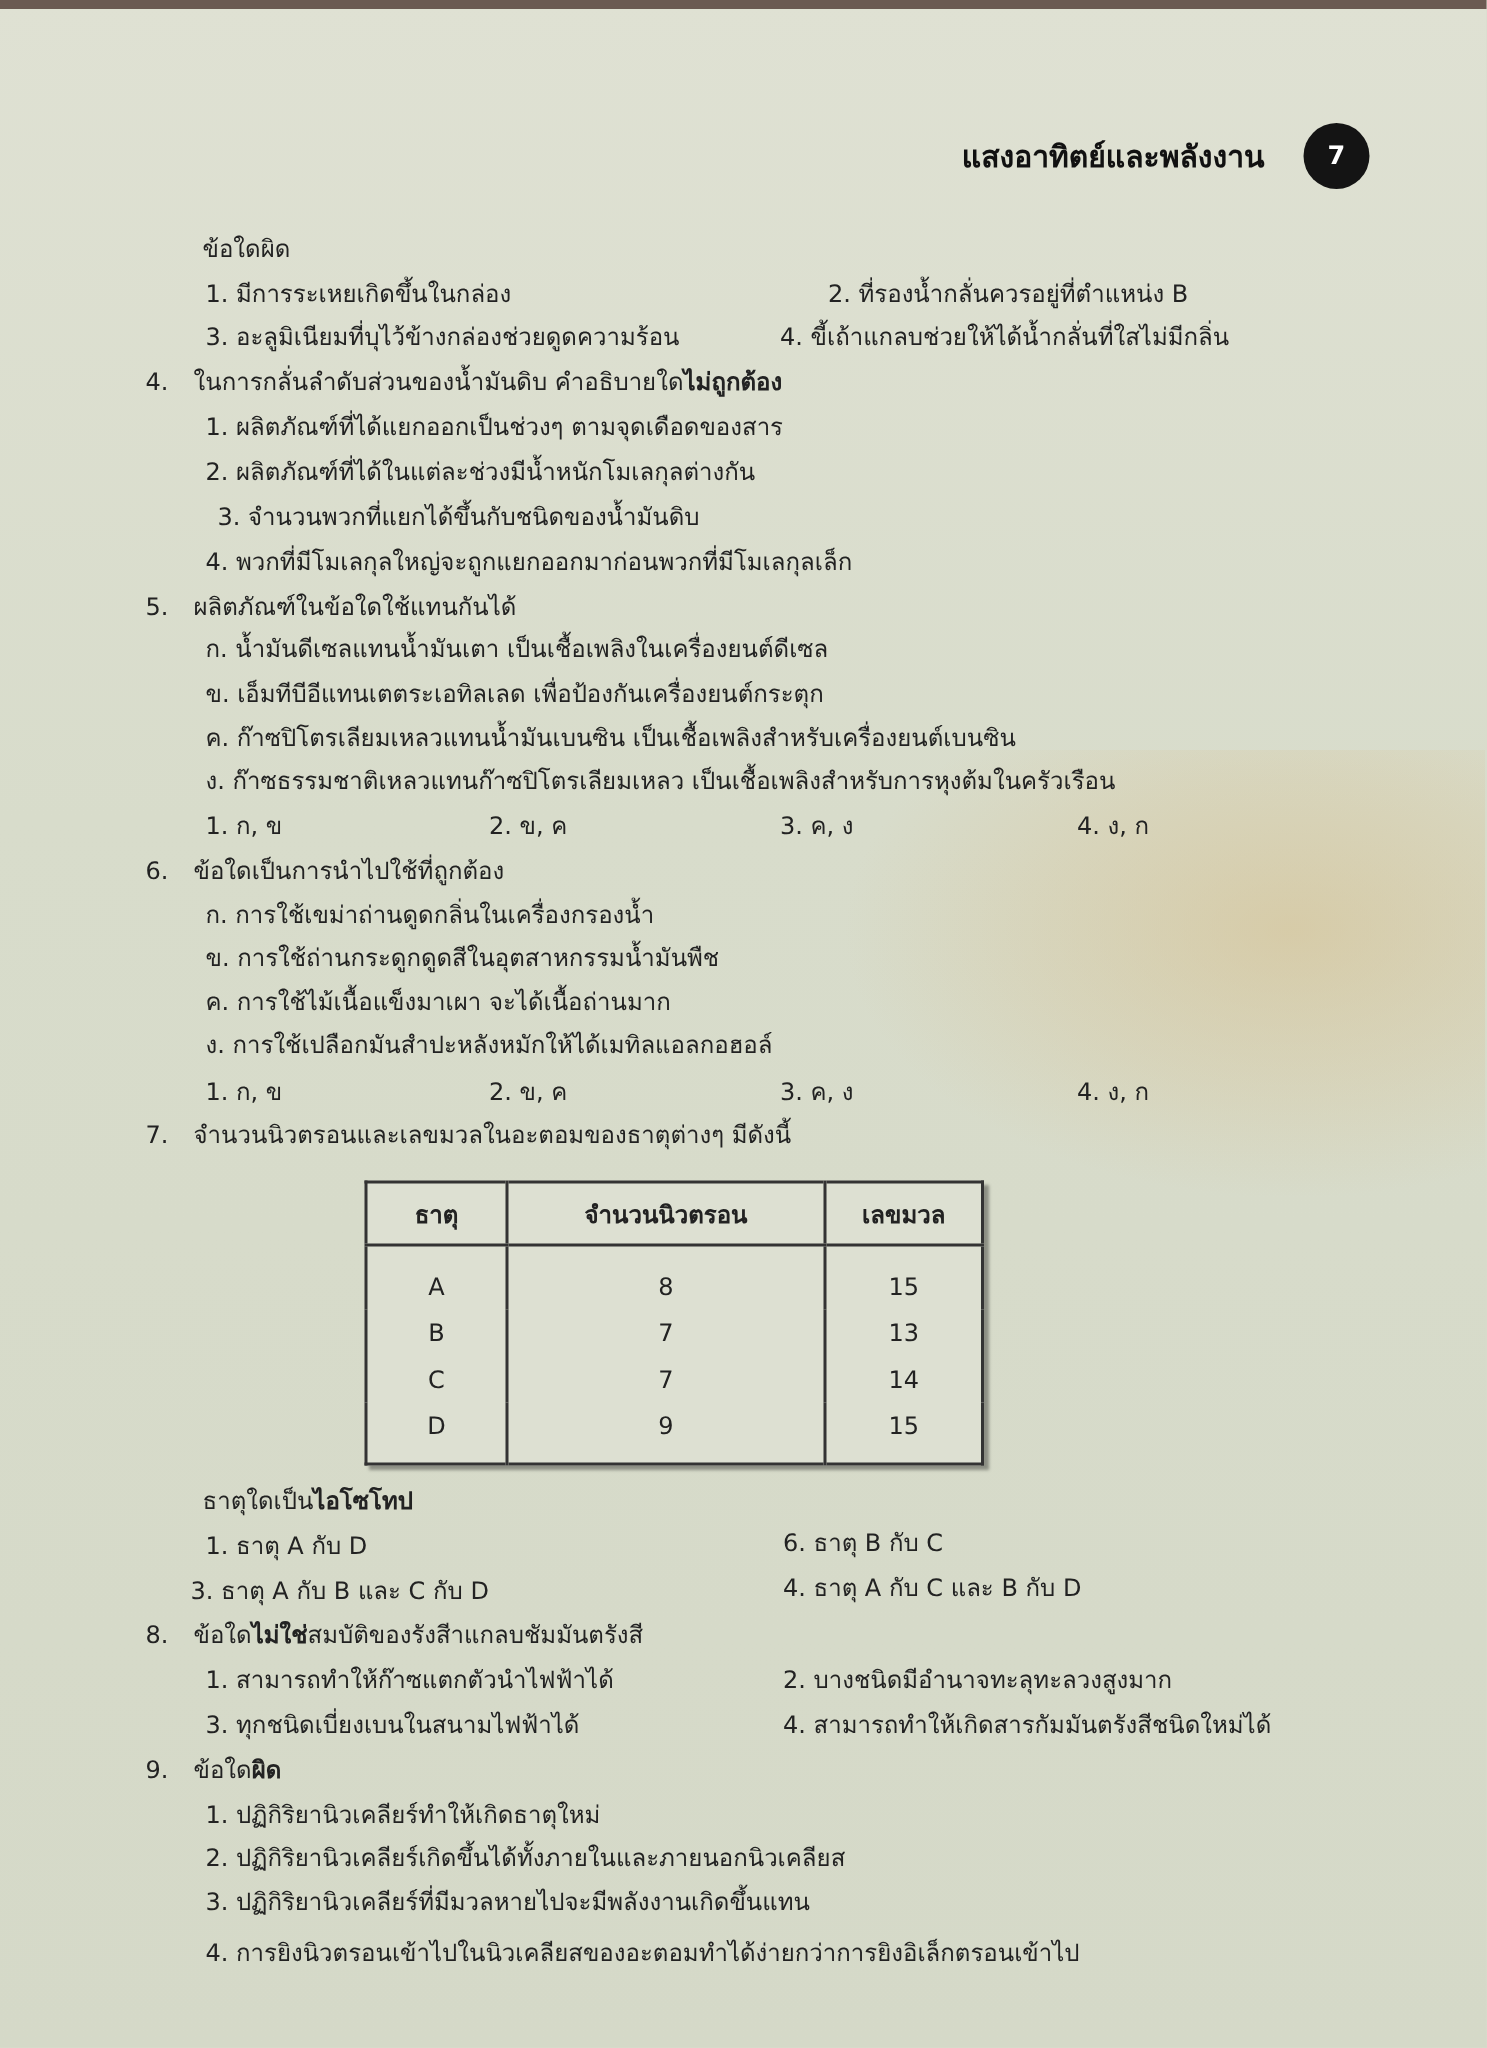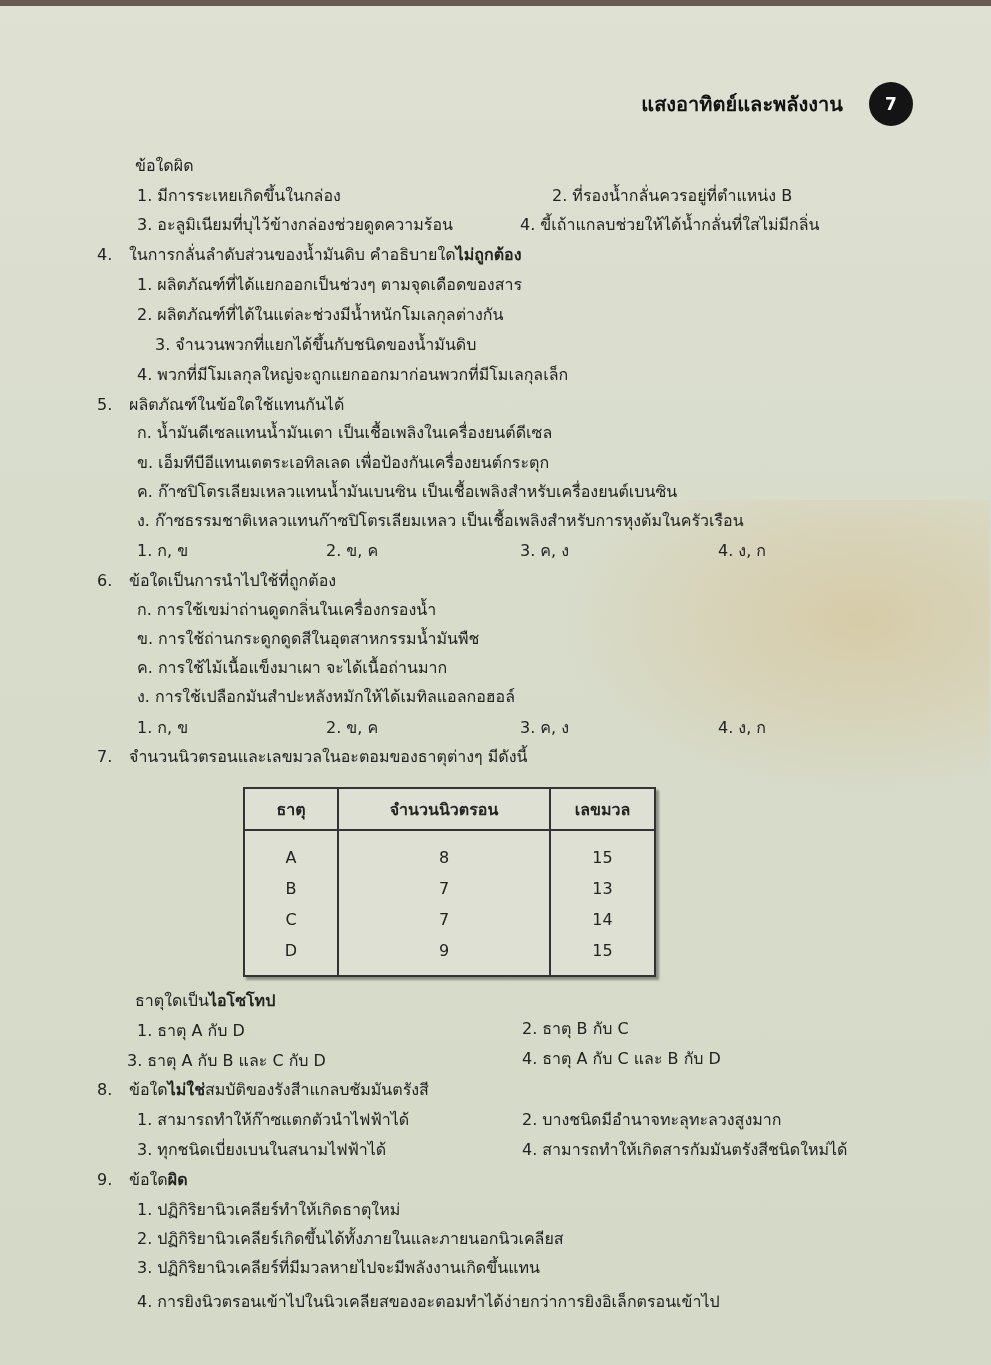--- a/index.html
+++ b/index.html
@@ -58,21 +58,21 @@
   <div class="line" style="left:137px;top:186px;">1.  มีการระเหยเกิดขึ้นในกล่อง</div>
   <div class="line" style="left:524px;top:186px;margin-left:28px;">2.  ที่รองน้ำกลั่นควรอยู่ที่ตำแหน่ง B</div>
   <div class="line" style="left:137px;top:215px;">3.  อะลูมิเนียมที่บุไว้ข้างกล่องช่วยดูดความร้อน</div>
   <div class="line" style="left:520px;top:215px;">4.  ขี้เถ้าแกลบช่วยให้ได้น้ำกลั่นที่ใสไม่มีกลิ่น</div>
 
   <div class="line" style="left:97px;top:245px;">
     <span class="num">4.</span><span>ในการกลั่นลำดับส่วนของน้ำมันดิบ คำอธิบายใด</span><b>ไม่ถูกต้อง</b>
   </div>
   <div class="line" style="left:137px;top:275px;">1.  ผลิตภัณฑ์ที่ได้แยกออกเป็นช่วงๆ ตามจุดเดือดของสาร</div>
   <div class="line" style="left:137px;top:305px;">2.  ผลิตภัณฑ์ที่ได้ในแต่ละช่วงมีน้ำหนักโมเลกุลต่างกัน</div>
-  <div class="line" style="left:155px;top:335px;">3.  จำนวนพวกที่แยกได้ขึ้นกับชนิดของน้ำมันดิบ</div>
+  <div class="line" style="left:145px;top:335px;">3.  จำนวนพวกที่แยกได้ขึ้นกับชนิดของน้ำมันดิบ</div>
   <div class="line" style="left:137px;top:365px;">4.  พวกที่มีโมเลกุลใหญ่จะถูกแยกออกมาก่อนพวกที่มีโมเลกุลเล็ก</div>
 
   <div class="line" style="left:97px;top:395px;">
     <span class="num">5.</span><span>ผลิตภัณฑ์ในข้อใดใช้แทนกันได้</span>
   </div>
   <div class="line" style="left:137px;top:423px;">ก.  น้ำมันดีเซลแทนน้ำมันเตา เป็นเชื้อเพลิงในเครื่องยนต์ดีเซล</div>
   <div class="line" style="left:137px;top:453px;">ข.  เอ็มทีบีอีแทนเตตระเอทิลเลด เพื่อป้องกันเครื่องยนต์กระตุก</div>
   <div class="line" style="left:137px;top:482px;">ค.  ก๊าซปิโตรเลียมเหลวแทนน้ำมันเบนซิน เป็นเชื้อเพลิงสำหรับเครื่องยนต์เบนซิน</div>
   <div class="line" style="left:137px;top:511px;">ง.  ก๊าซธรรมชาติเหลวแทนก๊าซปิโตรเลียมเหลว เป็นเชื้อเพลิงสำหรับการหุงต้มในครัวเรือน</div>
   <div class="line" style="left:137px;top:541px;">1.  ก, ข</div>
@@ -125,21 +125,21 @@
         <td>9</td>
         <td>15</td>
       </tr>
     </tbody>
   </table>
 
   <div class="line" style="left:135px;top:991px;">
     <span>ธาตุใดเป็น</span><b>ไอโซโทป</b>
   </div>
   <div class="line" style="left:137px;top:1021px;">1.  ธาตุ A กับ D</div>
-  <div class="line" style="left:522px;top:1019px;">2.  ธาตุ B กับ C</div>
+  <div class="line" style="left:522px;top:1019px;">6.  ธาตุ B กับ C</div>
   <div class="line" style="left:127px;top:1051px;text-align:right;">3.  ธาตุ A กับ B และ C กับ D</div>
   <div class="line" style="left:522px;top:1049px;">4.  ธาตุ A กับ C และ B กับ D</div>
 
   <div class="line" style="left:97px;top:1080px;">
     <span class="num">8.</span><span>ข้อใด</span><b>ไม่ใช่</b><span>สมบัติของรังสีาแกลบชัมมันตรังสี</span>
   </div>
   <div class="line" style="left:137px;top:1110px;">1.  สามารถทำให้ก๊าซแตกตัวนำไฟฟ้าได้</div>
   <div class="line" style="left:522px;top:1110px;">2.  บางชนิดมีอำนาจทะลุทะลวงสูงมาก</div>
   <div class="line" style="left:137px;top:1140px;">3.  ทุกชนิดเบี่ยงเบนในสนามไฟฟ้าได้</div>
   <div class="line" style="left:522px;top:1140px;">4.  สามารถทำให้เกิดสารกัมมันตรังสีชนิดใหม่ได้</div>

